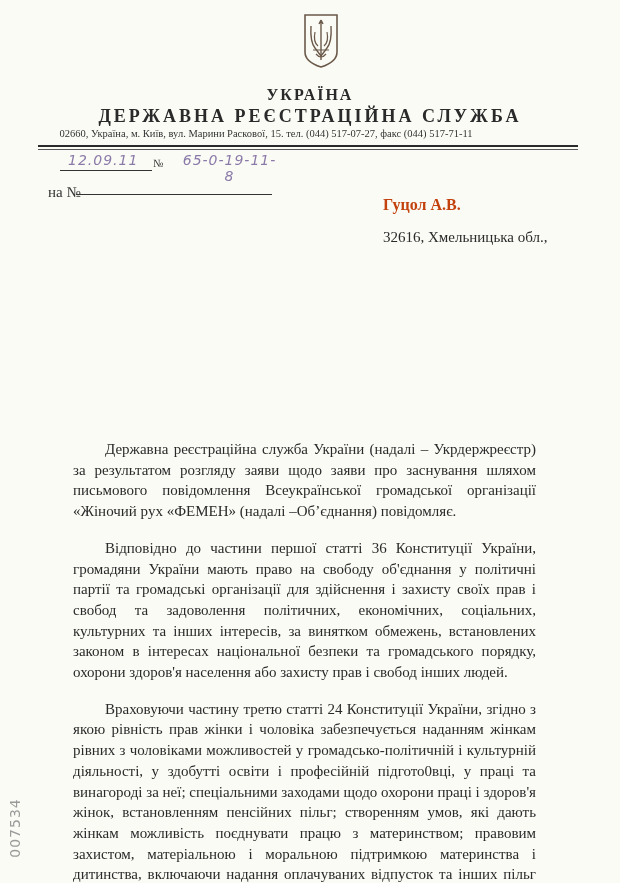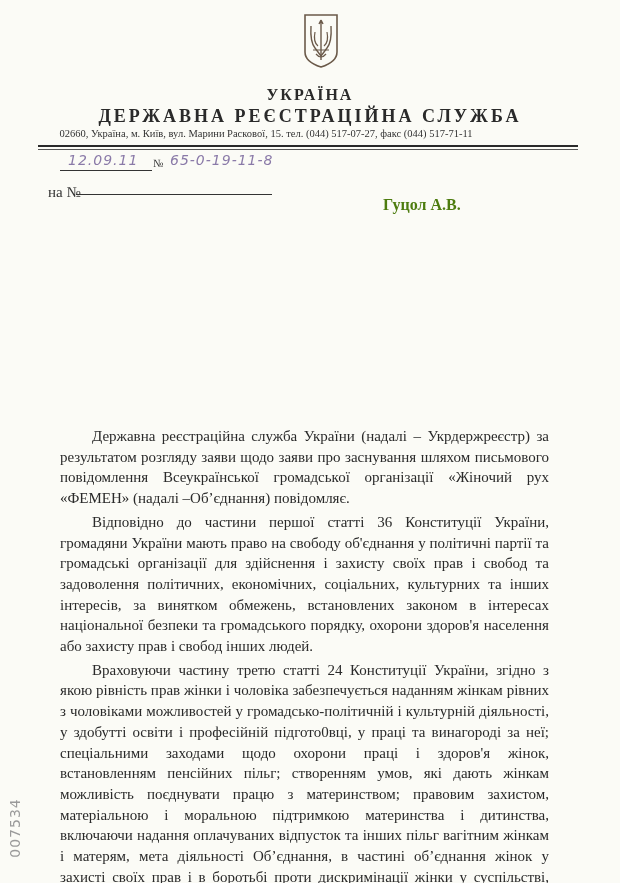--- a/index.html
+++ b/index.html
@@ -42,40 +42,40 @@
       font-family: "DejaVu Sans", sans-serif; font-style: italic; font-size: 14px;
       color: #8a7aa8; letter-spacing: 1px;
     }
     .date-value { position: absolute; left: 8px; top: 0; }
     .num-label {
       position: absolute; left: 153px; top: 157px; font-size: 11px; color: #333;
     }
     .num-field {
       position: absolute; left: 168px; top: 152px; width: 110px; height: 18px;
     }
-    .num-value { position: absolute; left: 2px; top: 0; }
+    .num-value { position: absolute; left: 13px; top: 0; text-align: center; }
     .ref-label {
       position: absolute; left: 48px; top: 184px; font-size: 15px; color: #333;
     }
     .ref-field {
       position: absolute; left: 76px; top: 182px; width: 196px; height: 12px;
       border-bottom: 1px solid #333;
     }
     .recipient {
-      position: absolute; left: 383px; top: 196px; font-weight: bold; font-size: 16px; color: #4d7c0f;
+      position: absolute; left: 383px; top: 196px; font-weight: bold; font-size: 16px; color: #c2410c;
     }
     .recipient-address {
       position: absolute; left: 383px; top: 227px; font-size: 15px; line-height: 20px; color: #2a2a2a;
     }
     .recipient-address div { white-space: nowrap; }
     .body-text {
       position: absolute; left: 57px; top: 423px; width: 495px;
       font-size: 15px; line-height: 20.7px; color: #2a2a2a; text-align: justify;
     }
-    .body-text p { margin: 3px; text-indent: 32px; }
+    .body-text p { margin: 16px; text-indent: 32px; }
     .side-stamp {
       position: absolute; left: 4px; top: 790px; width: 24px; height: 80px;
     }
     .side-stamp span {
       position: absolute; left: -24px; top: 30px;
       transform: rotate(-90deg); transform-origin: center;
       font-family: "DejaVu Sans", sans-serif; font-size: 14px; color: #9a9a9a;
       letter-spacing: 1px; white-space: nowrap; width: 70px; text-align: center;
     }
   </style>
@@ -103,20 +103,21 @@
 </div>
 <span class="num-label">№</span>
 <div class="num-field">
   <span class="handwriting num-value">65-0-19-11-8</span>
 </div>
 <span class="ref-label">на №</span>
 <div class="ref-field"></div>
 
 <div class="recipient">Гуцол А.В.</div>
 <div class="recipient-address">
+  <div>32616, Хмельницька обл.,</div>
 </div>
 
 <div class="body-text">
   <p>Державна реєстраційна служба України (надалі – Укрдержреєстр) за результатом розгляду заяви щодо заяви про заснування шляхом письмового повідомлення Всеукраїнської громадської організації «Жіночий рух «ФЕМЕН» (надалі –Об’єднання) повідомляє.</p>
   <p>Відповідно до частини першої статті 36 Конституції України, громадяни України мають право на свободу об'єднання у політичні партії та громадські організації для здійснення і захисту своїх прав і свобод та задоволення політичних, економічних, соціальних, культурних та інших інтересів, за винятком обмежень, встановлених законом в інтересах національної безпеки та громадського порядку, охорони здоров'я населення або захисту прав і свобод інших людей.</p>
   <p>Враховуючи частину третю статті 24 Конституції України, згідно з якою рівність прав жінки і чоловіка забезпечується наданням жінкам рівних з чоловіками можливостей у громадсько-політичній і культурній діяльності, у здобутті освіти і професійній підгото0вці, у праці та винагороді за неї; спеціальними заходами щодо охорони праці і здоров'я жінок, встановленням пенсійних пільг; створенням умов, які дають жінкам можливість поєднувати працю з материнством; правовим захистом, матеріальною і моральною підтримкою материнства і дитинства, включаючи надання оплачуваних відпусток та інших пільг вагітним жінкам і матерям, мета діяльності Об’єднання, в частині об’єднання жінок у захисті своїх прав і в боротьбі проти дискримінації жінки у суспільстві, може сприйматися як така, що закликає до порушення громадського порядку або прав і свобод інших людей.</p>
 </div>
 
 <div class="side-stamp">
   <span>007534</span>

